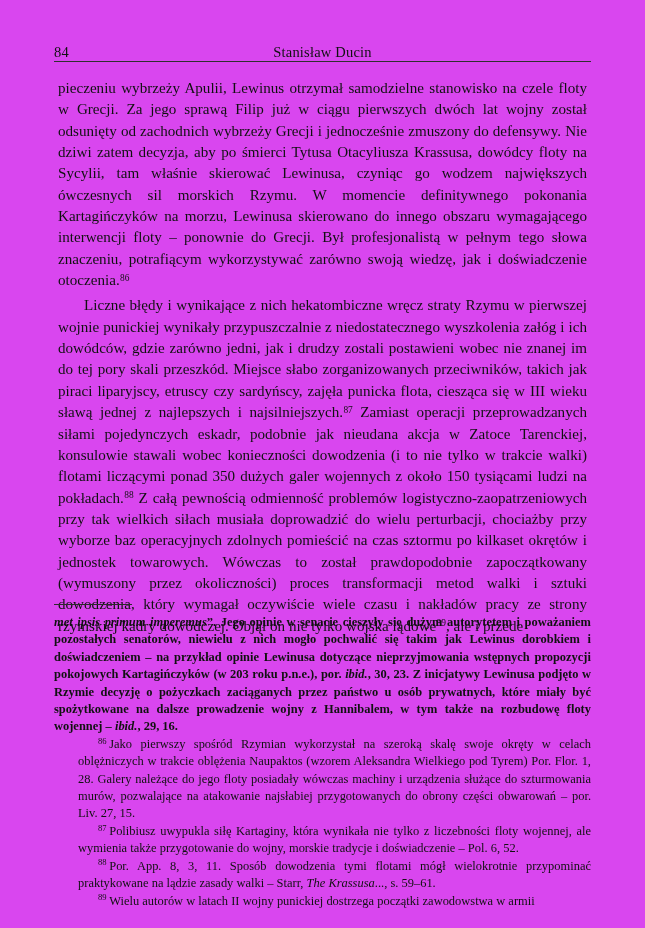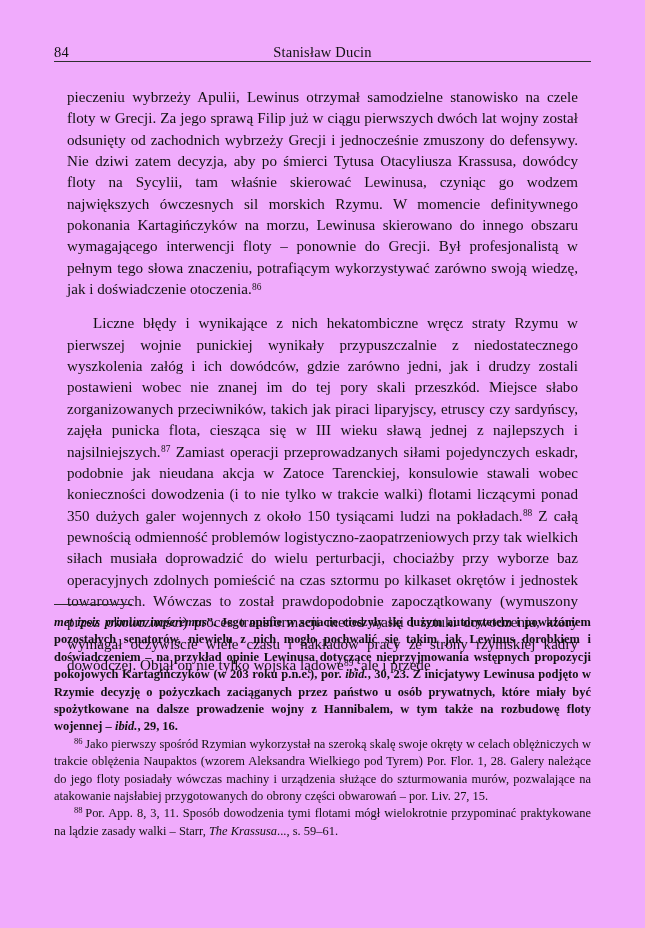--- a/index.html
+++ b/index.html
@@ -16,21 +16,21 @@
     color: #111111;
     -webkit-font-smoothing: antialiased;
   }
 
   .page {
     position: relative;
     width: 645px;
     height: 928px;
     box-sizing: border-box;
     padding: 0;
-    background: #f0abfc;
+    background: #d946ef;
   }
 
   
   .running-head {
     position: absolute;
     left: 54px;
     top: 40px;
     width: 537px;
     height: 22px;
     border-bottom: 1.6px solid #2f2f2f;
@@ -56,21 +56,21 @@
   }
 
   
   .body-col {
     position: absolute;
     left: 54px;
     top: 74px;
     width: 537px;
   }
   p.para {
-    margin: 13px;
+    margin: 4px;
     font-size: 15.1px;
     line-height: 21.35px;
     text-align: justify;
     text-justify: inter-word;
     text-indent: 0;
     hyphens: none;
     letter-spacing: 0.01px;
   }
   p.para.indent {
     text-indent: 26px;
@@ -103,20 +103,21 @@
     text-justify: inter-word;
     hyphens: none;
     letter-spacing: 0.01px;
   }
   p.fnote.cont {
     text-indent: 0;
     font-weight: bold;
   }
   p.fnote.numbered {
     text-indent: 20px;
+    margin-left: 24px;
   }
   p.fnote sup.fnum {
     font-size: 8.6px;
     vertical-align: 0.5em;
     line-height: 0;
     padding-right: 2.6px;
   }
   i, em { font-style: italic; }
 </style>
 </head>
@@ -132,17 +133,19 @@
   <div class="body-col" id="body-col">
       <p class="para">pieczeniu wybrzeży Apulii, Lewinus otrzymał samodzielne stanowisko na czele floty w Grecji. Za jego sprawą Filip już w ciągu pierwszych dwóch lat wojny został odsunięty od zachodnich wybrzeży Grecji i jednocześnie zmuszony do defensywy. Nie dziwi zatem decyzja, aby po śmierci Tytusa Otacyliusza Krassusa, dowódcy floty na Sycylii, tam właśnie skierować Lewinusa, czyniąc go wodzem największych ówczesnych sil morskich Rzymu. W momencie definitywnego pokonania Kartagińczyków na morzu, Lewinusa skierowano do innego obszaru wymagającego interwencji floty – ponownie do Grecji. Był profesjonalistą w pełnym tego słowa znaczeniu, potrafiącym wykorzystywać zarówno swoją wiedzę, jak i doświadczenie otoczenia.<sup class="fn">86</sup></p>
       <p class="para indent">Liczne błędy i wynikające z nich hekatombiczne wręcz straty Rzymu w pierwszej wojnie punickiej wynikały przypuszczalnie z niedostatecznego wyszkolenia załóg i ich dowódców, gdzie zarówno jedni, jak i drudzy zostali postawieni wobec nie znanej im do tej pory skali przeszkód. Miejsce słabo zorganizowanych przeciwników, takich jak piraci liparyjscy, etruscy czy sardyńscy, zajęła punicka flota, ciesząca się w III wieku sławą jednej z najlepszych i najsilniejszych.<sup class="fn">87</sup> Zamiast operacji przeprowadzanych siłami pojedynczych eskadr, podobnie jak nieudana akcja w Zatoce Tarenckiej, konsulowie stawali wobec konieczności dowodzenia (i to nie tylko w trakcie walki) flotami liczącymi ponad 350 dużych galer wojennych z około 150 tysiącami ludzi na pokładach.<sup class="fn">88</sup> Z całą pewnością odmienność problemów logistyczno-zaopatrzeniowych przy tak wielkich siłach musiała doprowadzić do wielu perturbacji, chociażby przy wyborze baz operacyjnych zdolnych pomieścić na czas sztormu po kilkaset okrętów i jednostek towarowych. Wówczas to został prawdopodobnie zapoczątkowany (wymuszony przez okoliczności) proces transformacji metod walki i sztuki dowodzenia, który wymagał oczywiście wiele czasu i nakładów pracy ze strony rzymskiej kadry dowódczej. Objął on nie tylko wojska lądowe<sup class="fn">89</sup>, ale i przede</p>
     </div>
 
   <div class="footnotes">
     <div class="fn-rule"></div>
     <div id="fn-list">
         <p class="fnote cont"><i>met ipsis primum imperemus</i>”. Jego opinie w senacie cieszyły się dużym autorytetem i poważaniem pozostałych senatorów, niewielu z nich mogło pochwalić się takim jak Lewinus dorobkiem i doświadczeniem – na przykład opinie Lewinusa dotyczące nieprzyjmowania wstępnych propozycji pokojowych Kartagińczyków (w 203 roku p.n.e.), por. <i>ibid.</i>, 30, 23. Z inicjatywy Lewinusa podjęto w Rzymie decyzję o pożyczkach zaciąganych przez państwo u osób prywatnych, które miały być spożytkowane na dalsze prowadzenie wojny z Hannibalem, w tym także na rozbudowę floty wojennej – <i>ibid.</i>, 29, 16.</p>
         <p class="fnote numbered"><sup class="fnum">86</sup>Jako pierwszy spośród Rzymian wykorzystał na szeroką skalę swoje okręty w celach oblężniczych w trakcie oblężenia Naupaktos (wzorem Aleksandra Wielkiego pod Tyrem) Por. Flor. 1, 28. Galery należące do jego floty posiadały wówczas machiny i urządzenia służące do szturmowania murów, pozwalające na atakowanie najsłabiej przygotowanych do obrony części obwarowań – por. Liv. 27, 15.</p>
+        <p class="fnote numbered"><sup class="fnum">87</sup>Polibiusz uwypukla siłę Kartaginy, która wynikała nie tylko z liczebności floty wojennej, ale wymienia także przygotowanie do wojny, morskie tradycje i doświadczenie – Pol. 6, 52.</p>
         <p class="fnote numbered"><sup class="fnum">88</sup>Por. App. 8, 3, 11. Sposób dowodzenia tymi flotami mógł wielokrotnie przypominać praktykowane na lądzie zasady walki – Starr, <i>The Krassusa</i>..., s. 59–61.</p>
+        <p class="fnote numbered"><sup class="fnum">89</sup>Wielu autorów w latach II wojny punickiej dostrzega początki zawodowstwa w armii</p>
       </div>
   </div>
 
 </div>
 
 </body></html>

